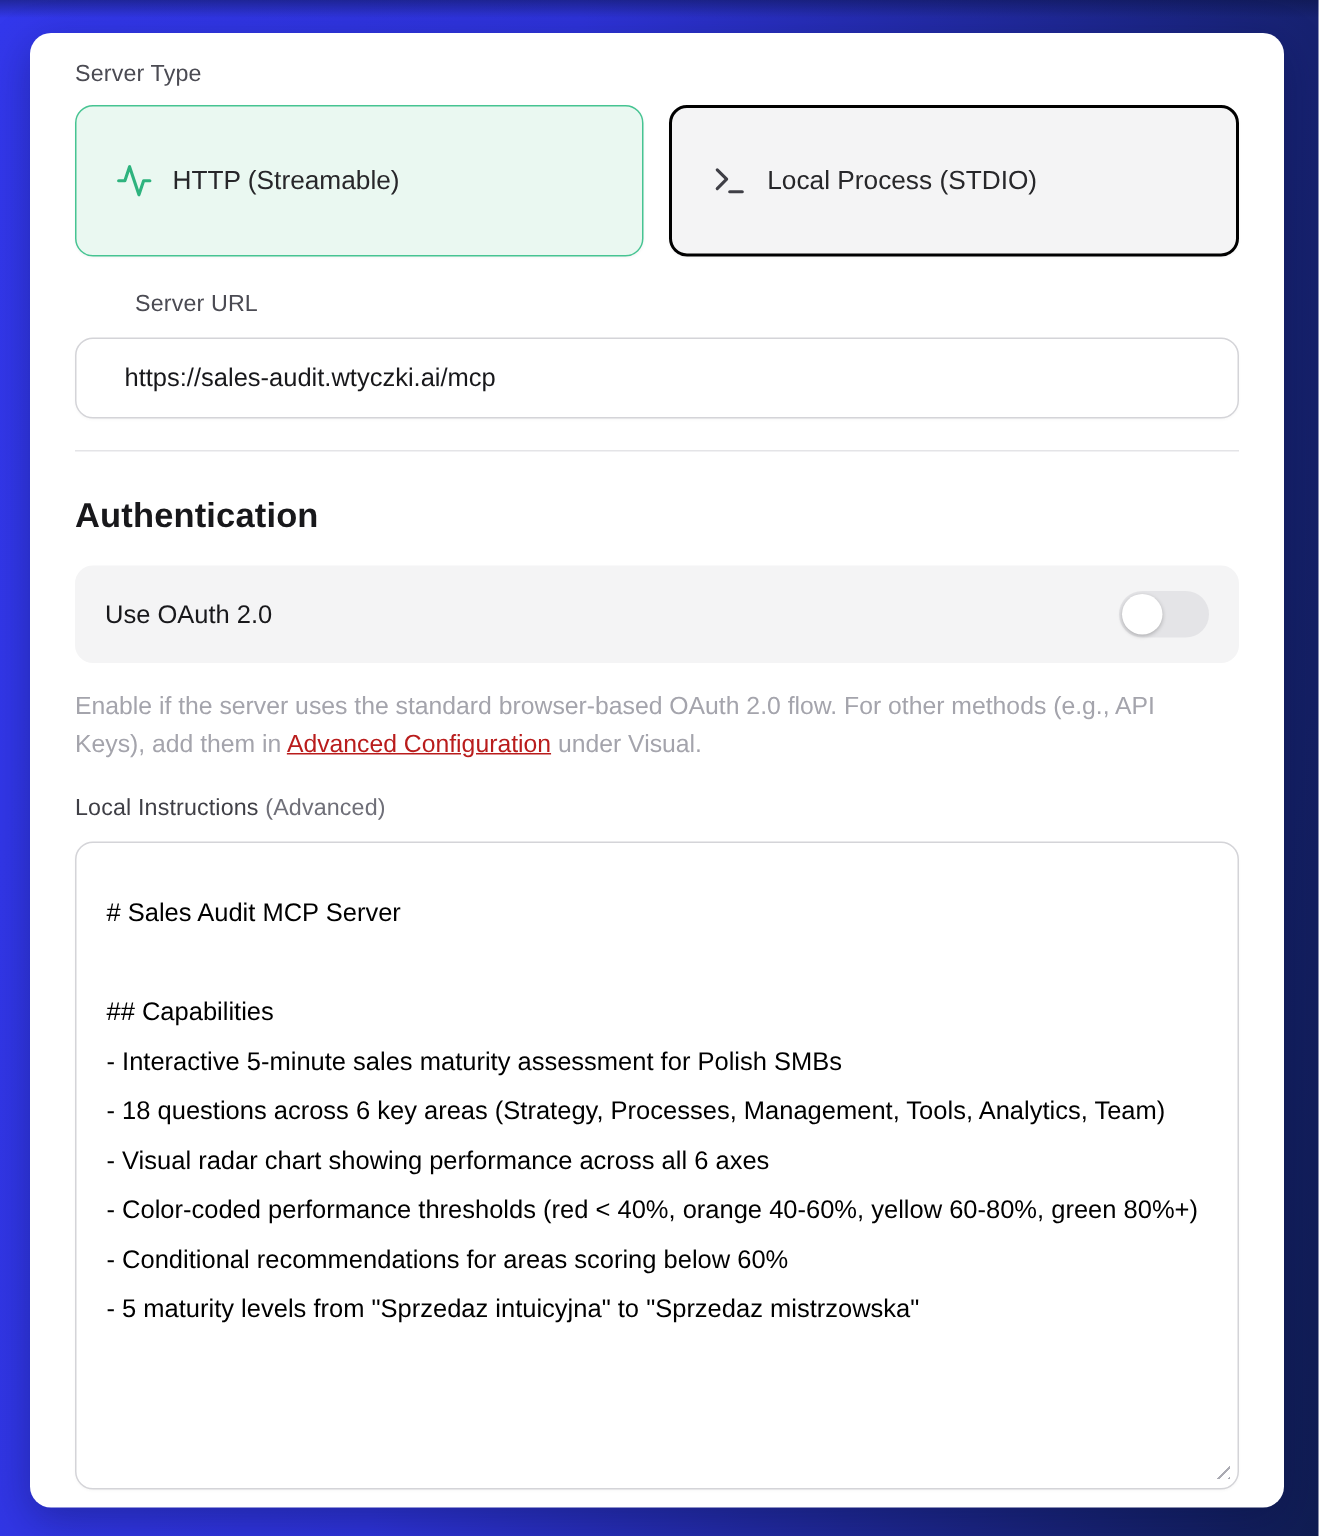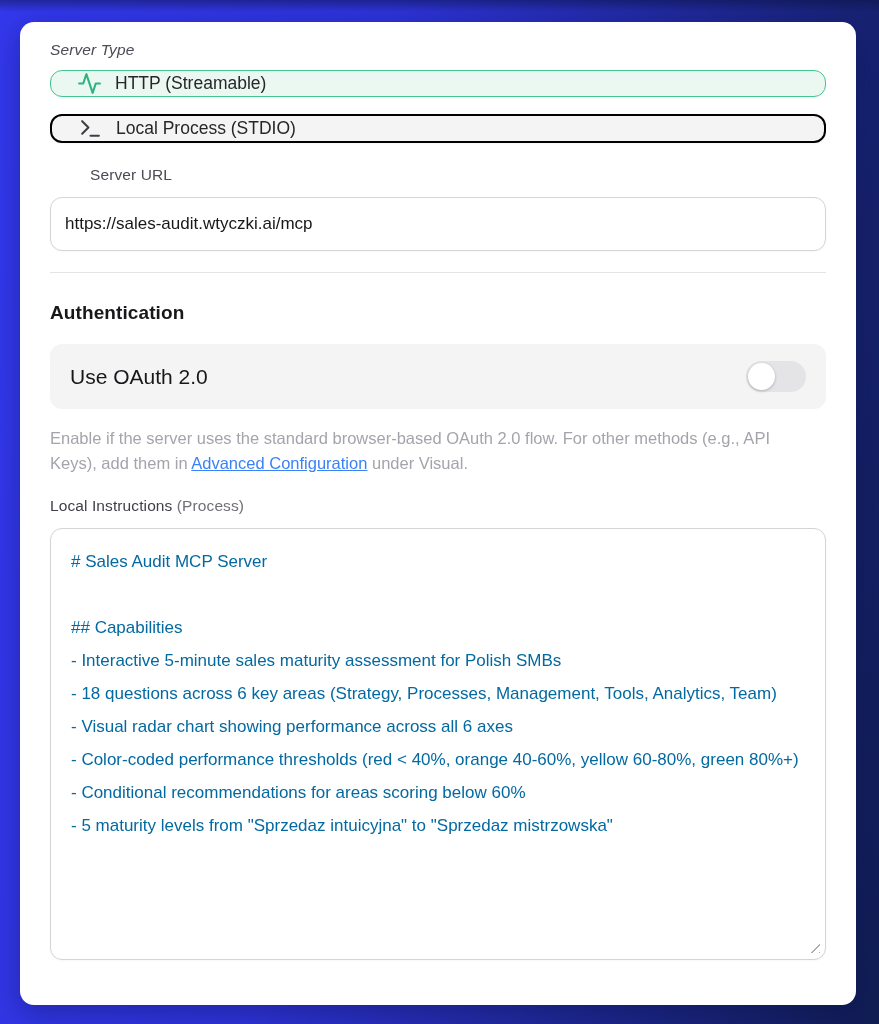--- a/index.html
+++ b/index.html
@@ -22,22 +22,22 @@
     border-radius: 14px;
     box-shadow: 0 8px 28px rgba(10, 15, 60, 0.35);
     padding: 19px 30px 0 30px;
   }
   .field-label {
     display: block;
     font-size: 15.5px;
     color: #4b4b53;
     letter-spacing: 0.1px;
   }
-  .lbl-mb { margin-bottom: 11px; font-style: italic; }
-  .type-row { display: flex; gap: 17px; flex-direction: column; }
+  .lbl-mb { margin-bottom: 11px; }
+  .type-row { display: flex; gap: 17px; }
   .type-btn {
     flex: 1 1 0;
     height: 101px;
     display: flex;
     align-items: center;
     padding: 0 26px;
     gap: 13px;
     border-radius: 12px;
     font-family: inherit;
     font-size: 17.5px;
@@ -55,39 +55,39 @@
   }
   .type-btn .icon { display: inline-flex; align-items: center; }
   .section-gap { margin-top: 23px; margin-left: 40px; }
   .url-input {
     display: block;
     width: 100%;
     height: 54px;
     margin-top: 13px;
     border: 1px solid #d4d4d8;
     border-radius: 12px;
-    padding: 0 14px;
+    padding: 0 32px;
     font-family: inherit;
     font-size: 17px;
     color: #18181b;
     background: #fff;
     outline: none;
     box-shadow: 0 1px 2px rgba(0,0,0,0.03);
   }
   .divider { border: none; border-top: 1px solid #e4e4e7; margin: 21px 0 29px 0; }
-  .auth-heading { font-size: 19px; font-weight: 700; color: #18181b; margin-bottom: 20px; letter-spacing: 0.1px; }
+  .auth-heading { font-size: 23px; font-weight: 700; color: #18181b; margin-bottom: 20px; letter-spacing: 0.1px; }
   .oauth-row {
     height: 65px;
     background: #f4f4f5;
     border-radius: 12px;
     display: flex;
     align-items: center;
     justify-content: space-between;
     padding: 0 20px;
-    font-size: 21px;
+    font-size: 17px;
     color: #18181b;
   }
   .toggle {
     width: 60px; height: 31px;
     background: #e4e4e7;
     border-radius: 18px;
     position: relative;
     cursor: pointer;
     flex: 0 0 auto;
   }
@@ -99,35 +99,35 @@
     background: #ffffff;
     box-shadow: 0 1px 3px rgba(0,0,0,0.25);
   }
   .hint {
     margin-top: 17px;
     font-size: 16.5px;
     line-height: 25px;
     color: #a4a4ac;
     max-width: 760px;
   }
-  .hint-link { color: #3b82f6; text-decoration: underline; cursor: pointer; }
+  .hint-link { color: #b91c1c; text-decoration: underline; cursor: pointer; }
   .instructions-label { margin-top: 21px; margin-bottom: 13px; color: #3f3f46; }
   .instructions-label .optional { color: #6f6f78; }
   .textarea-wrap { position: relative; }
   .instructions {
     display: block;
     width: 100%;
     height: 432px;
     border: 1px solid #d4d4d8;
     border-radius: 12px;
-    padding: 16px 20px;
+    padding: 30px 20px;
     font-family: inherit;
     font-size: 17px;
     line-height: 33px;
-    color: #0369a1;
+    color: #000000;
     background: #fff;
     resize: none;
     outline: none;
     overflow: hidden;
     box-shadow: 0 1px 2px rgba(0,0,0,0.03);
   }
   .resize-handle {
     position: absolute;
     right: 6px; bottom: 7px;
     width: 12px; height: 12px;
@@ -174,21 +174,21 @@
 
   <div class="oauth-row">
     <span>Use OAuth 2.0</span>
     <div class="toggle">
       <div class="knob"></div>
     </div>
   </div>
 
   <p class="hint"><span>Enable if the server uses the standard browser-based OAuth 2.0 flow. For other methods (e.g., API Keys), add them in </span><a class="hint-link">Advanced Configuration</a><span> under Visual.</span></p>
 
-  <label class="field-label instructions-label"><span>Local Instructions</span> <span class="optional">(Process)</span></label>
+  <label class="field-label instructions-label"><span>Local Instructions</span> <span class="optional">(Advanced)</span></label>
 
   <div class="textarea-wrap">
     <textarea class="instructions" spellcheck="false" style=""># Sales Audit MCP Server
 
 ## Capabilities
 - Interactive 5-minute sales maturity assessment for Polish SMBs
 - 18 questions across 6 key areas (Strategy, Processes, Management, Tools, Analytics, Team)
 - Visual radar chart showing performance across all 6 axes
 - Color-coded performance thresholds (red &lt; 40%, orange 40-60%, yellow 60-80%, green 80%+)
 - Conditional recommendations for areas scoring below 60%

